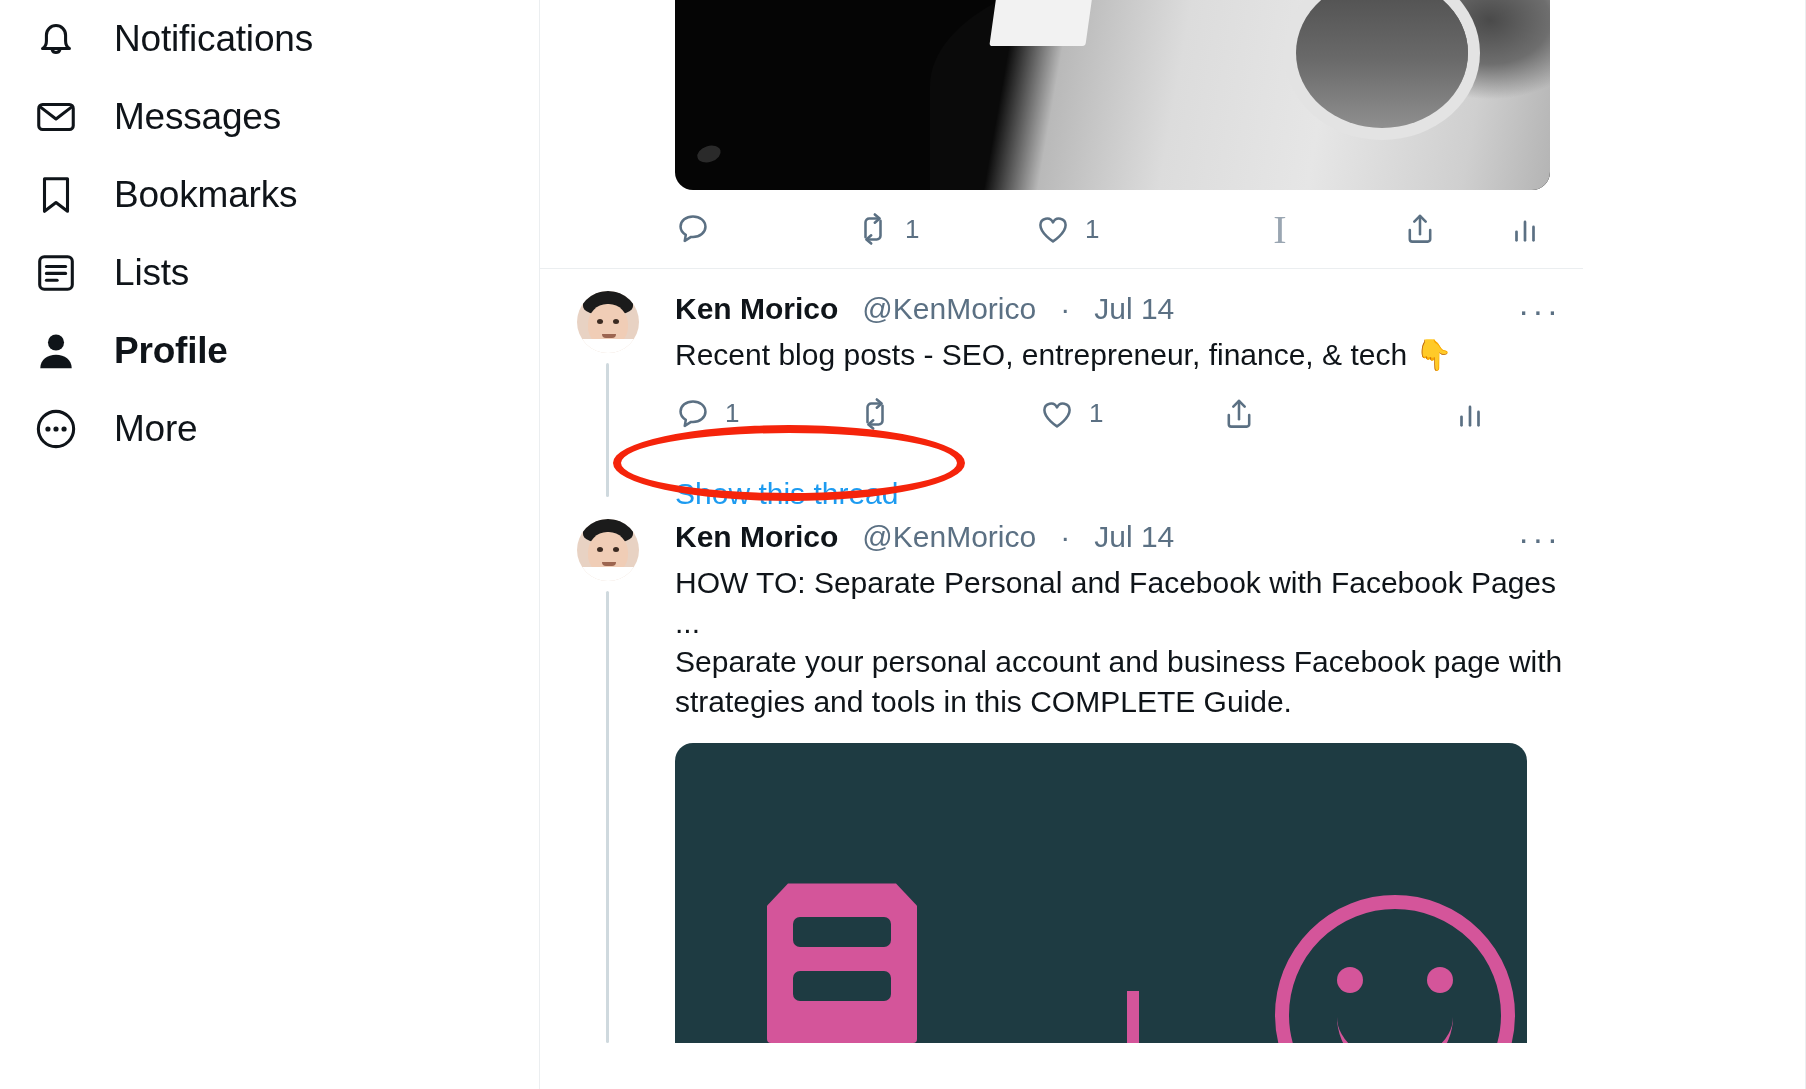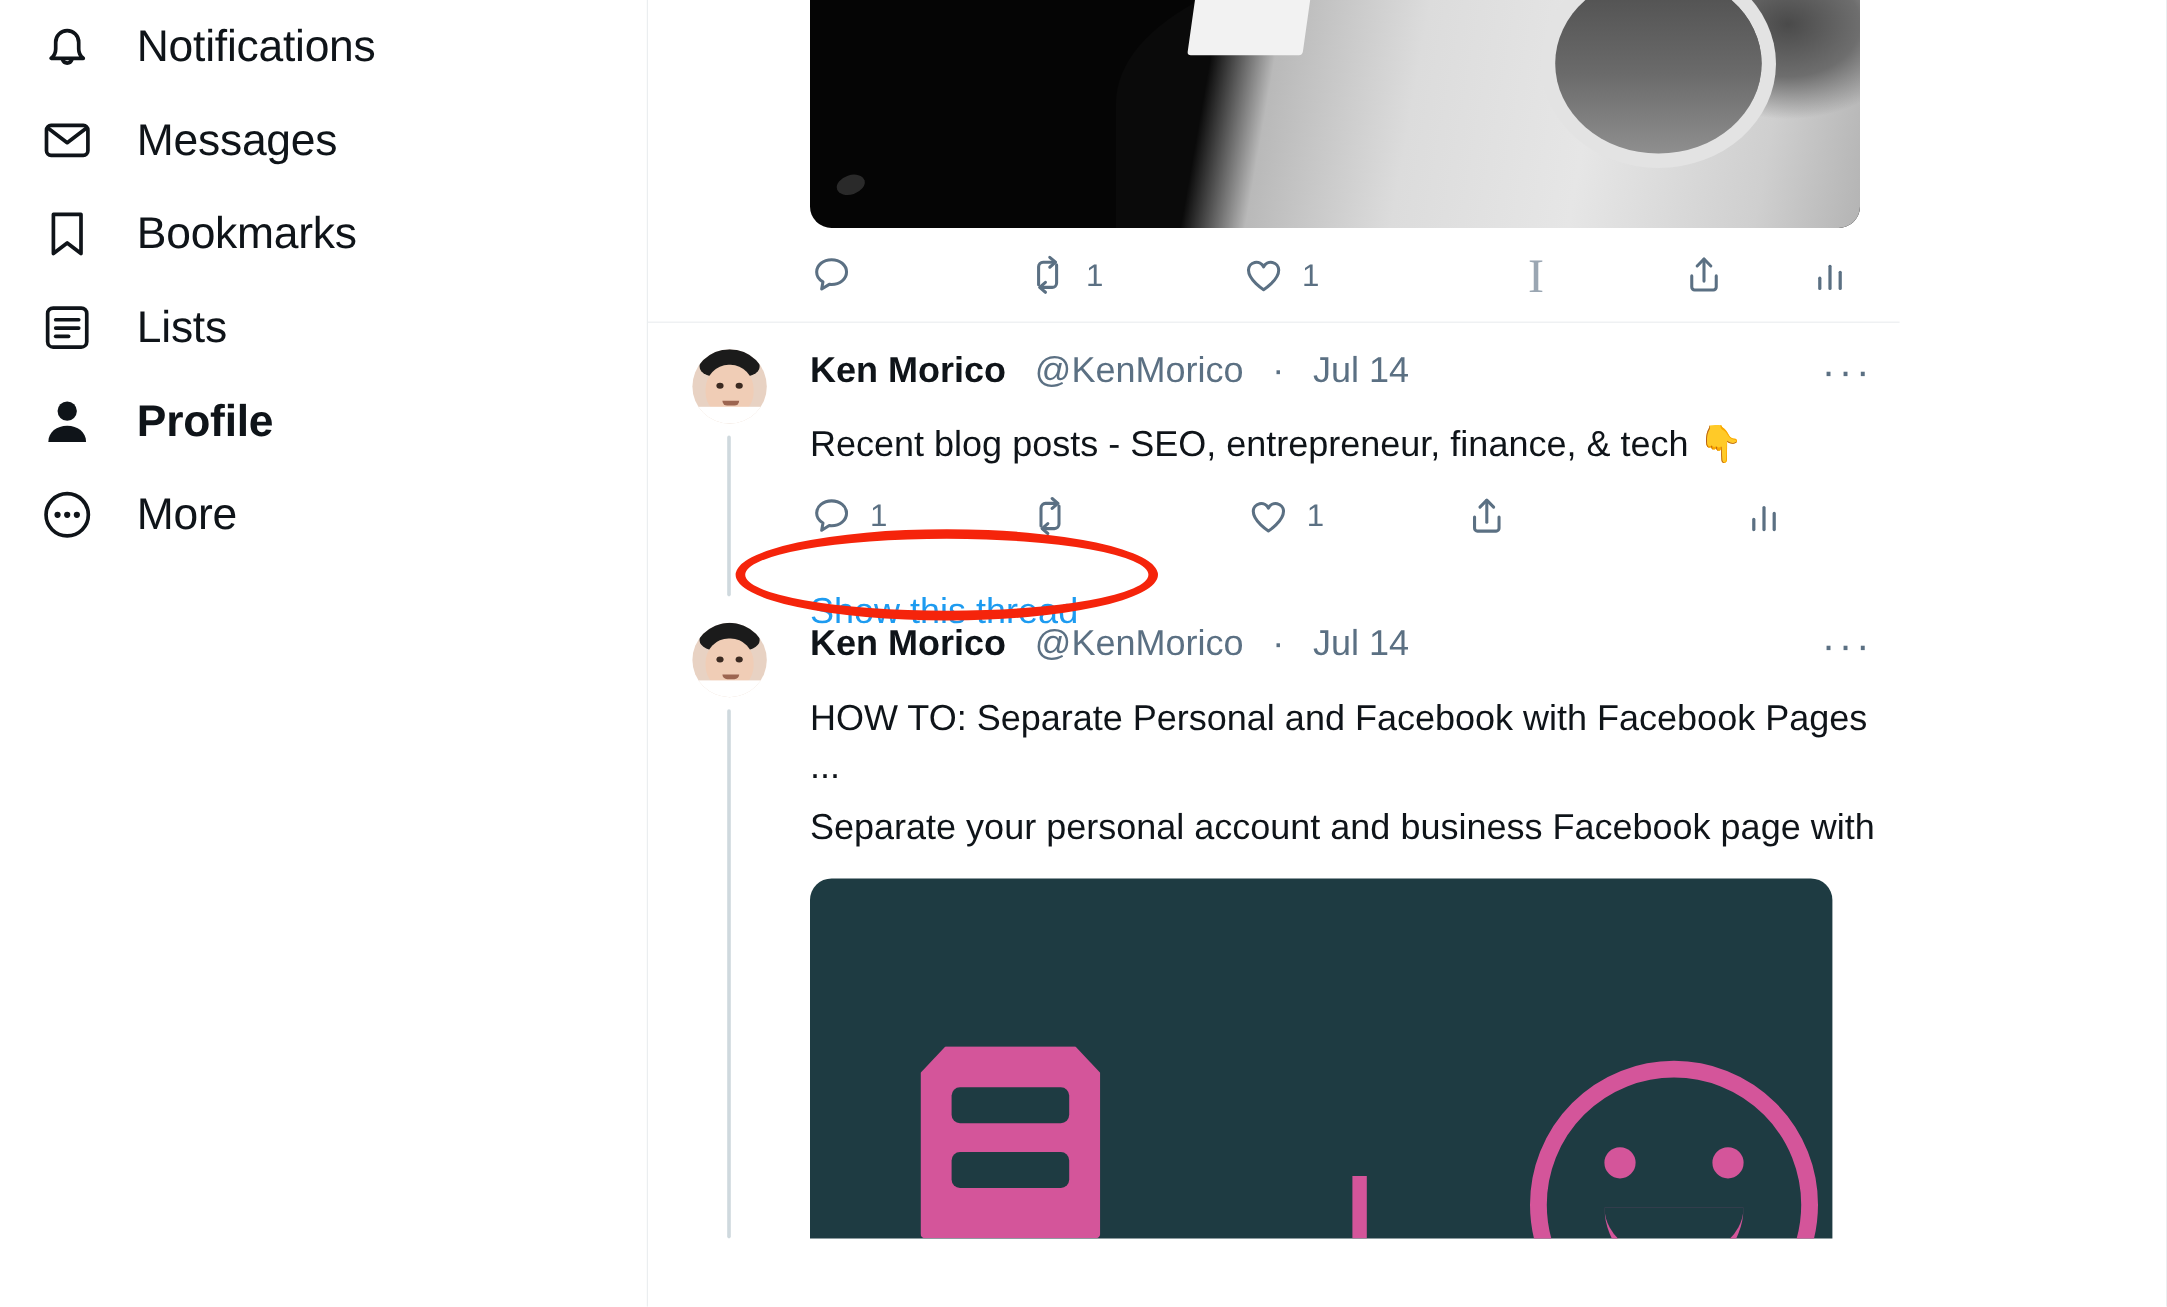--- a/index.html
+++ b/index.html
@@ -178,21 +178,21 @@
   .tweet-body { flex: 1 1 auto; padding-right: 20px; position: relative; }
   .t-head {
     display: flex; align-items: baseline; gap: 24px;
     font-size: 30px; line-height: 1.2;
   }
   .t-name { font-weight: bold; color: #0F1419; }
   .t-handle, .t-sep, .t-date { color: #5B7083; font-weight: normal; }
   .t-text {
     font-size: 30px; color: #0F1419;
     line-height: 1.32;
-    margin-top: 24px;
+    margin-top: 8px;
     white-space: pre-wrap;
   }
   .emoji { font-size: 30px; }
   .more-dots {
     position: absolute; right: 22px; top: 2px;
     color: #5B7083; font-size: 34px; letter-spacing: 3px;
     cursor: pointer; line-height: 1;
   }
   .show-thread {
     color: #1D9BF0;
@@ -470,21 +470,22 @@
         <div class="tweet-body">
           <div class="more-dots">···</div>
           <div class="t-head">
             <span class="t-name">Ken Morico</span>
             <span class="t-handle">@KenMorico</span>
             <span class="t-sep">·</span>
             <span class="t-date">Jul 14</span>
           </div>
           <div class="t-text">HOW TO: Separate Personal and Facebook with Facebook Pages</div>
           <div class="t-text" style="margin-top:0">...</div>
-          <div class="t-text" style="margin-top:12px">Separate your personal account and business Facebook page with</div>
+          <div class="t-text" style="margin-top:0">Separate your personal account and business Facebook page with</div>
+          <div class="t-text" style="margin-top:0">strategies and tools in this COMPLETE Guide.</div>
 
           <div class="card-img">
             <div class="pink-rect">
               <div class="bar b1"></div>
                 <div class="bar b2"></div>
             </div>
             <div class="pink-stem"></div>
             <div class="smiley">
               <div class="eye l"></div>
                 <div class="eye r"></div>

